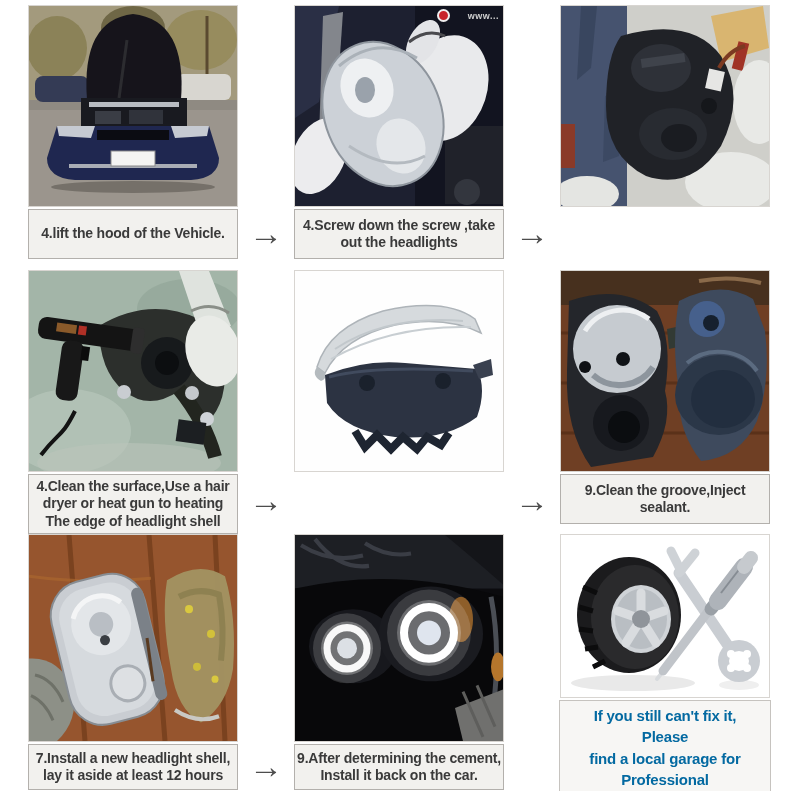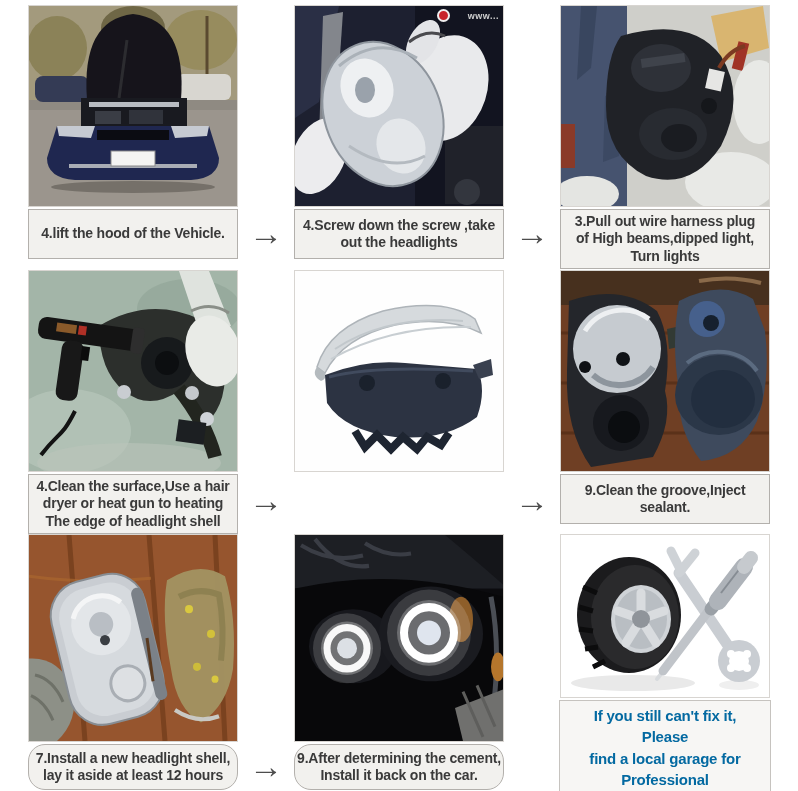--- a/index.html
+++ b/index.html
@@ -25,21 +25,21 @@
   .cell-warning .photo{height:162px;}
   .photo svg{width:100%;height:100%;display:block;}
   .caption{
     width:210px;margin-top:2px;min-height:50px;flex:none;
     background:#f2f1ee;border:1px solid #b3b0ac;
     display:flex;align-items:center;justify-content:center;
     font-weight:700;font-size:14px;line-height:1.24;letter-spacing:-0.2px;
     color:#3a3a3a;text-align:center;white-space:pre-line;
     padding:3px 1px;box-sizing:border-box;
   }
-  .row3 .caption{min-height:46px;border-radius:17px;}
+  .row3 .caption{min-height:46px;}
   .warning-box{
     width:212px;margin-top:2px;min-height:88px;flex:none;
     background:#f7f6f4;border:1px solid #c6c3bf;
     display:flex;align-items:center;justify-content:center;
     font-weight:700;font-size:15px;line-height:1.42;letter-spacing:-0.2px;
     color:#0369a1;text-align:center;white-space:pre-line;
     padding:4px 13px;box-sizing:border-box;
   }
   .arrow{
     position:absolute;transform:translate(-50%,-50%);
@@ -138,23 +138,20 @@
           <path d="M60,30 Q130,10 160,50 Q185,90 160,140 Q130,185 85,170 Q45,150 45,100 Q45,50 60,30 Z" fill="#202227"></path>
           <ellipse cx="100" cy="62" rx="30" ry="24" fill="#2e3138"></ellipse>
           <rect x="80" y="50" width="44" height="9" fill="#3f434b" transform="rotate(-8 102 54)"></rect>
           <ellipse cx="112" cy="128" rx="34" ry="26" fill="#282b31"></ellipse>
           <ellipse cx="118" cy="132" rx="18" ry="14" fill="#1a1c21"></ellipse>
           <circle cx="148" cy="100" r="8" fill="#15171b"></circle>
           <rect x="146" y="64" width="16" height="20" fill="#e6e6e4" transform="rotate(12 154 74)"></rect>
           <path d="M158,62 q10,-18 26,-22" stroke="#7c3a22" stroke-width="4" fill="none"></path>
         </svg>
       </div>
-      <div class="caption">3.Pull out wire harness plug
-of High beams,dipped light,
-Turn lights</div>
     </div>
 
     <div class="cell">
       <div class="photo">
         <svg viewBox="0 0 208 200" preserveAspectRatio="none">
           <rect width="208" height="200" fill="#a3b5a8"></rect>
           <ellipse cx="40" cy="160" rx="62" ry="42" fill="#b7c6ba" opacity="0.7"></ellipse>
           <ellipse cx="160" cy="38" rx="52" ry="30" fill="#93a89a" opacity="0.8"></ellipse>
           <ellipse cx="100" cy="192" rx="92" ry="20" fill="#bac4bb" opacity="0.6"></ellipse>
           <path d="M70,55 Q120,25 170,48 L195,90 Q200,130 178,152 L150,120 Q120,140 95,120 Q70,100 70,55 Z" fill="#2c2f2c"></path>

